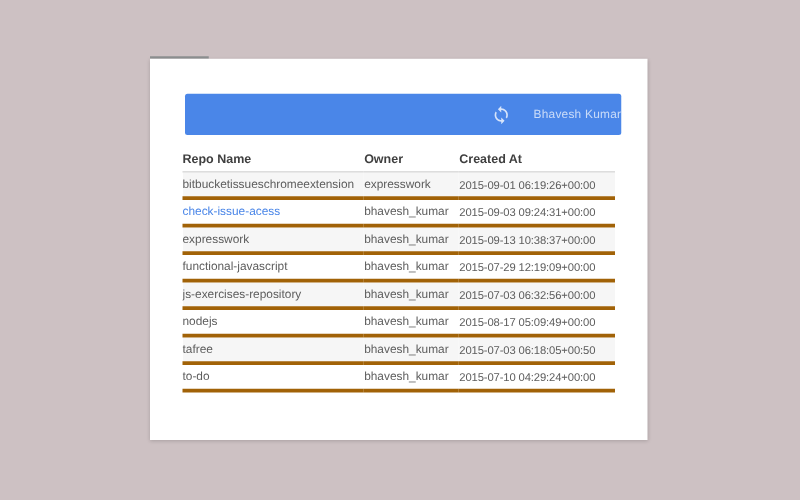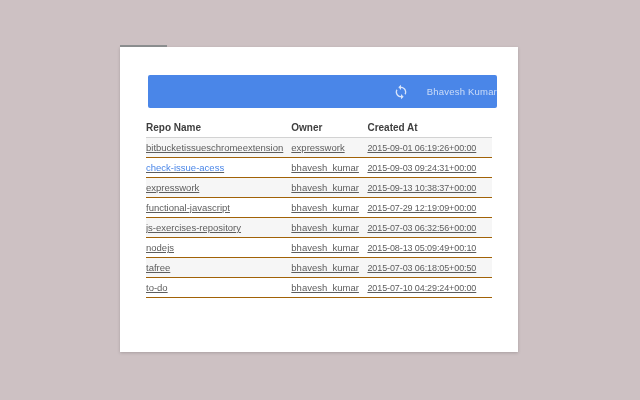--- a/index.html
+++ b/index.html
@@ -41,22 +41,22 @@
   col.c-repo { width: 42%; }
   col.c-owner { width: 22%; }
   col.c-created { width: 36%; }
   th {
     text-align: left; font-size: 10px; font-weight: bold; color: #3f3f3f;
     height: 20px; padding: 0; border-bottom: 1px solid #d2d2d2;
     white-space: nowrap;
   }
   td {
     font-size: 9.5px; color: #5d5d5d;
-    height: 19px; padding: 0; border-bottom: 1px solid #a16207;
-    white-space: nowrap; overflow: hidden; text-decoration: underline;
+    height: 19px; padding: 0; border-bottom: 3px solid #a16207;
+    white-space: nowrap; overflow: hidden;
   }
   td.created { font-size: 9px; letter-spacing: -0.1px; }
   tbody tr:nth-child(odd) { background: #f6f6f6; }
   a.repo-link { color: #4a86e8; text-decoration: none; cursor: pointer; }
 </style>
 </head>
 <body style="background: rgb(205, 193, 195);">
 
 <div class="tab-line"></div>
 
@@ -115,21 +115,21 @@
 
   <tr>
     <td class="repo">js-exercises-repository</td>
     <td class="owner">bhavesh_kumar</td>
     <td class="created">2015-07-03 06:32:56+00:00</td>
   </tr>
 
   <tr>
     <td class="repo">nodejs</td>
     <td class="owner">bhavesh_kumar</td>
-    <td class="created">2015-08-13 05:09:49+00:10</td>
+    <td class="created">2015-08-17 05:09:49+00:00</td>
   </tr>
 
   <tr>
     <td class="repo">tafree</td>
     <td class="owner">bhavesh_kumar</td>
     <td class="created">2015-07-03 06:18:05+00:50</td>
   </tr>
 
 
   <tr>

